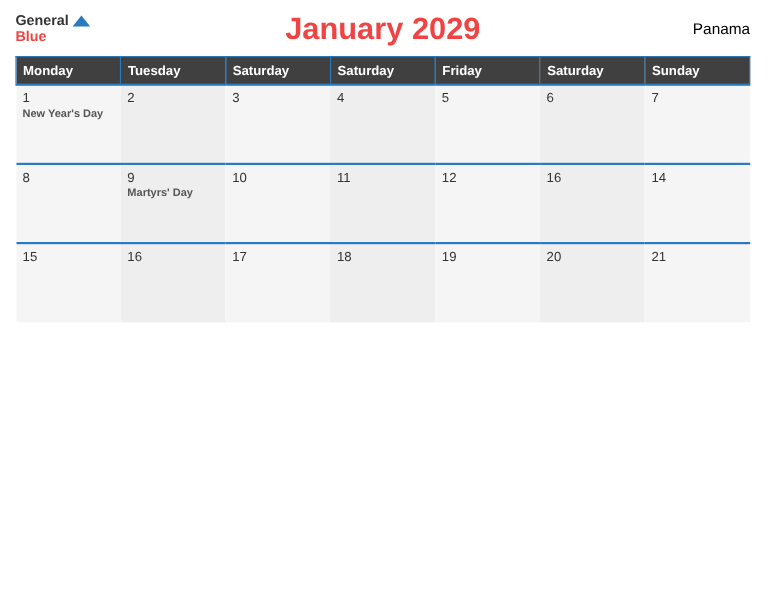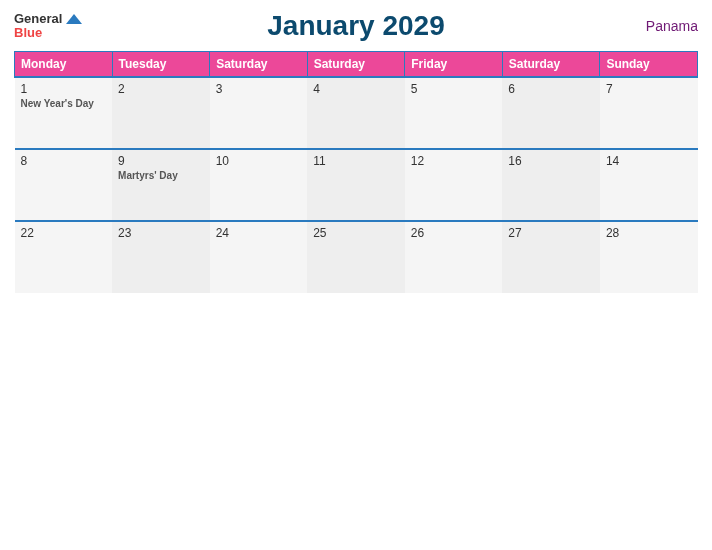--- a/index.html
+++ b/index.html
@@ -11,21 +11,21 @@
       align-items: center;
       min-height: 100vh;
       font-family: Arial, sans-serif;
     }
 
     .calendar-wrapper {
       background: white;
       width: 712px;
       min-height: 550px;
       box-shadow: 0 2px 8px rgba(0,0,0,0.2);
-      padding: 12px 14px 14px 14px;
+      padding: 12px 30px 14px 14px;
     }
 
     .calendar-header {
       display: flex;
       align-items: center;
       justify-content: space-between;
       margin-bottom: 10px;
       position: relative;
     }
 
@@ -57,39 +57,39 @@
     }
 
     .logo-row {
       display: flex;
       align-items: center;
     }
 
     .calendar-title {
       font-size: 28px;
       font-weight: bold;
-      color: #0c4a6e;
+      color: #ef4444;
       position: absolute;
       left: 50%;
       transform: translateX(-50%);
     }
 
     .calendar-country {
       font-size: 14px;
-      color: #701a75;
+      color: #000000;
       font-weight: normal;
     }
 
     .calendar-grid {
       width: 100%;
       border-collapse: collapse;
     }
 
     .calendar-grid thead tr {
-      background-color: #ec4899;
+      background-color: #404040;
       color: white;
     }
 
     .calendar-grid thead th {
       font-size: 12px;
       font-weight: bold;
       padding: 5px 6px;
       text-align: left;
       border: 1px solid #2a7abf;
     }
@@ -210,36 +210,36 @@
           </td>
           <td>
             <span class="day-number">16</span>
           </td>
           <td>
             <span class="day-number">14</span>
           </td>
         </tr>
         <tr>
           <td>
-            <span class="day-number">22</span>
-          </td>
-          <td>
-            <span class="day-number">23</span>
-          </td>
-          <td>
-            <span class="day-number">24</span>
-          </td>
-          <td>
-            <span class="day-number">25</span>
-          </td>
-          <td>
-            <span class="day-number">26</span>
-          </td>
-          <td>
-            <span class="day-number">27</span>
-          </td>
-          <td>
-            <span class="day-number">28</span>
+            <span class="day-number">15</span>
+          </td>
+          <td>
+            <span class="day-number">16</span>
+          </td>
+          <td>
+            <span class="day-number">17</span>
+          </td>
+          <td>
+            <span class="day-number">18</span>
+          </td>
+          <td>
+            <span class="day-number">19</span>
+          </td>
+          <td>
+            <span class="day-number">20</span>
+          </td>
+          <td>
+            <span class="day-number">21</span>
           </td>
         </tr>
       </tbody>
   </table>
 </div>
 
 </body></html>

